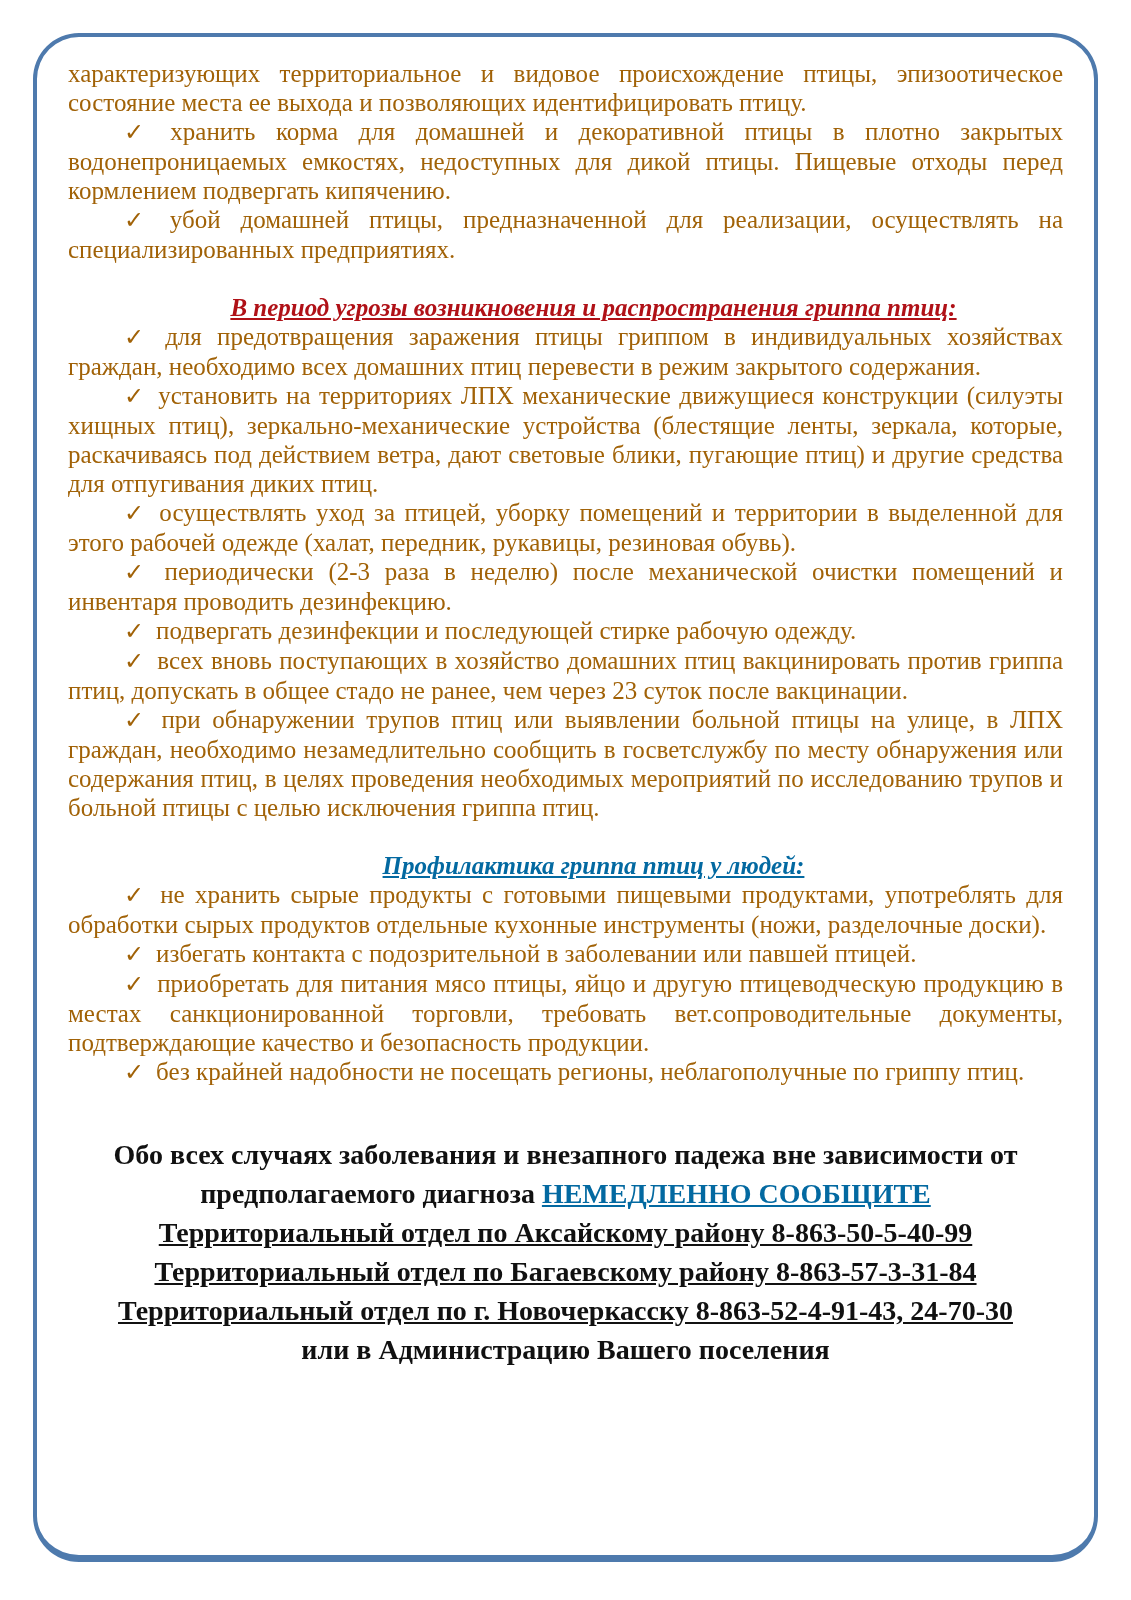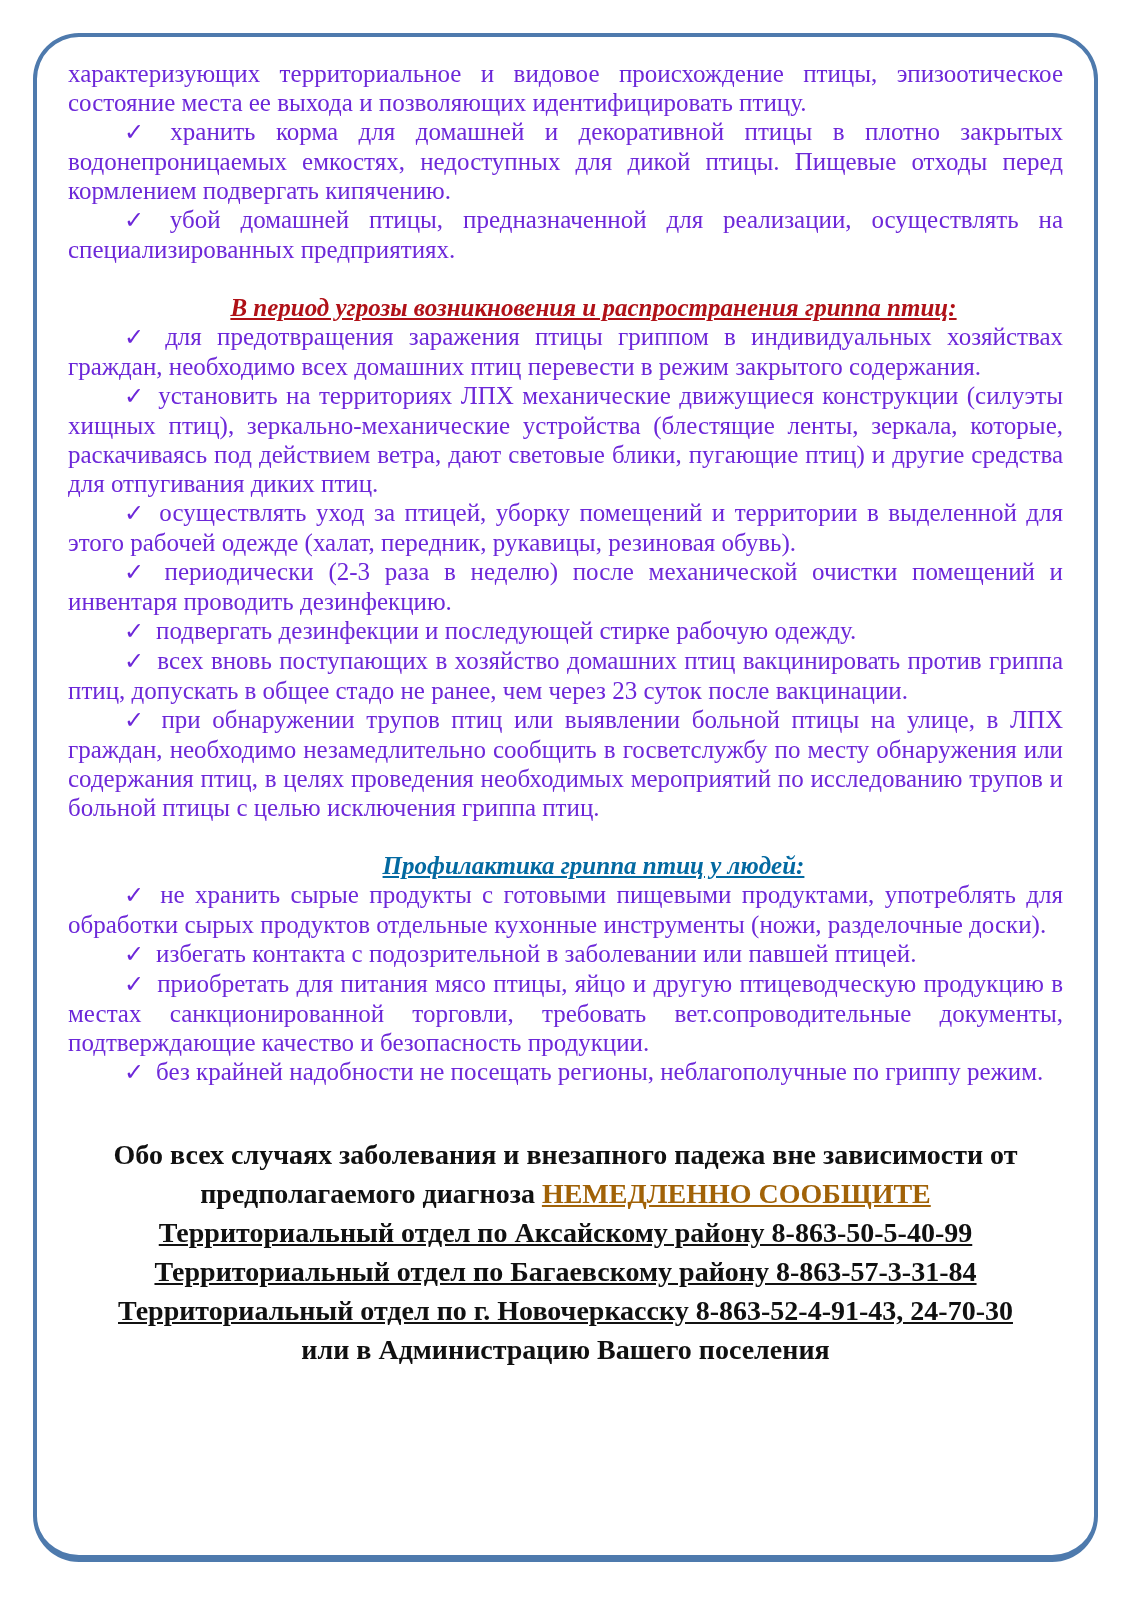--- a/index.html
+++ b/index.html
@@ -25,21 +25,21 @@
     border: 4px solid #4E7AAD;
     border-bottom-width: 7px;
     border-radius: 46px;
     padding: 22px 31px 0 31px;
     overflow: hidden;
   }
   .body-text {
     margin: 0;
     font-size: 25px;
     line-height: 29px;
-    color: #6d28d9;
+    color: #a16207;
     text-align: justify;
   }
   .item { text-indent: 56px; }
   .check {
     font-family: "DejaVu Sans", sans-serif;
     font-size: 24px;
     margin-right: 12px;
   }
   .heading {
     margin: 29px 0 0 0;
@@ -57,21 +57,21 @@
     margin-top: 48px;
     text-align: center;
     font-weight: bold;
     font-size: 28px;
     line-height: 39px;
     color: #111111;
     padding: 0 20px;
   }
   .footer p { margin: 0; }
   .alert-red {
-    color: #a16207;
+    color: #0369a1;
     text-decoration: underline;
   }
   .u { text-decoration: underline; }
 </style>
 </head>
 <body>
 
 <div class="page">
   <div class="frame">
 
@@ -88,21 +88,21 @@
     <p class="body-text item"><span class="check">✓</span><span>периодически (2-3 раза в неделю) после механической очистки помещений и инвентаря проводить дезинфекцию.</span></p>
     <p class="body-text item"><span class="check">✓</span><span>подвергать дезинфекции и последующей стирке рабочую одежду.</span></p>
     <p class="body-text item"><span class="check">✓</span><span>всех вновь поступающих в хозяйство домашних птиц вакцинировать против гриппа птиц, допускать в общее стадо не ранее, чем через 23 суток после вакцинации.</span></p>
     <p class="body-text item"><span class="check">✓</span><span>при обнаружении трупов птиц или выявлении больной птицы на улице, в ЛПХ граждан, необходимо незамедлительно сообщить в госветслужбу по месту обнаружения или содержания птиц, в целях проведения необходимых мероприятий по исследованию трупов и больной птицы с целью исключения гриппа птиц.</span></p>
 
     <h2 class="heading heading-black">Профилактика гриппа птиц у людей:</h2>
 
     <p class="body-text item"><span class="check">✓</span><span>не хранить сырые продукты с готовыми пищевыми продуктами, употреблять для обработки сырых продуктов отдельные кухонные инструменты (ножи, разделочные доски).</span></p>
     <p class="body-text item"><span class="check">✓</span><span>избегать контакта с подозрительной в заболевании или павшей птицей.</span></p>
     <p class="body-text item"><span class="check">✓</span><span>приобретать для питания мясо птицы, яйцо и другую птицеводческую продукцию в местах санкционированной торговли, требовать вет.сопроводительные документы, подтверждающие качество и безопасность продукции.</span></p>
-    <p class="body-text item"><span class="check">✓</span><span>без крайней надобности не посещать регионы, неблагополучные по гриппу режим.</span></p>
+    <p class="body-text item"><span class="check">✓</span><span>без крайней надобности не посещать регионы, неблагополучные по гриппу птиц.</span></p>
 
     <div class="footer">
       <p><span>Обо всех случаях заболевания и внезапного падежа вне зависимости от предполагаемого диагноза </span><span class="alert-red">НЕМЕДЛЕННО СООБЩИТЕ</span></p>
       <p class="u">Территориальный отдел по Аксайскому району 8-863-50-5-40-99</p>
       <p class="u">Территориальный отдел по Багаевскому району 8-863-57-3-31-84</p>
       <p class="u">Территориальный отдел по г. Новочеркасску 8-863-52-4-91-43, 24-70-30</p>
       <p>или в Администрацию Вашего поселения</p>
     </div>
 
   </div>

